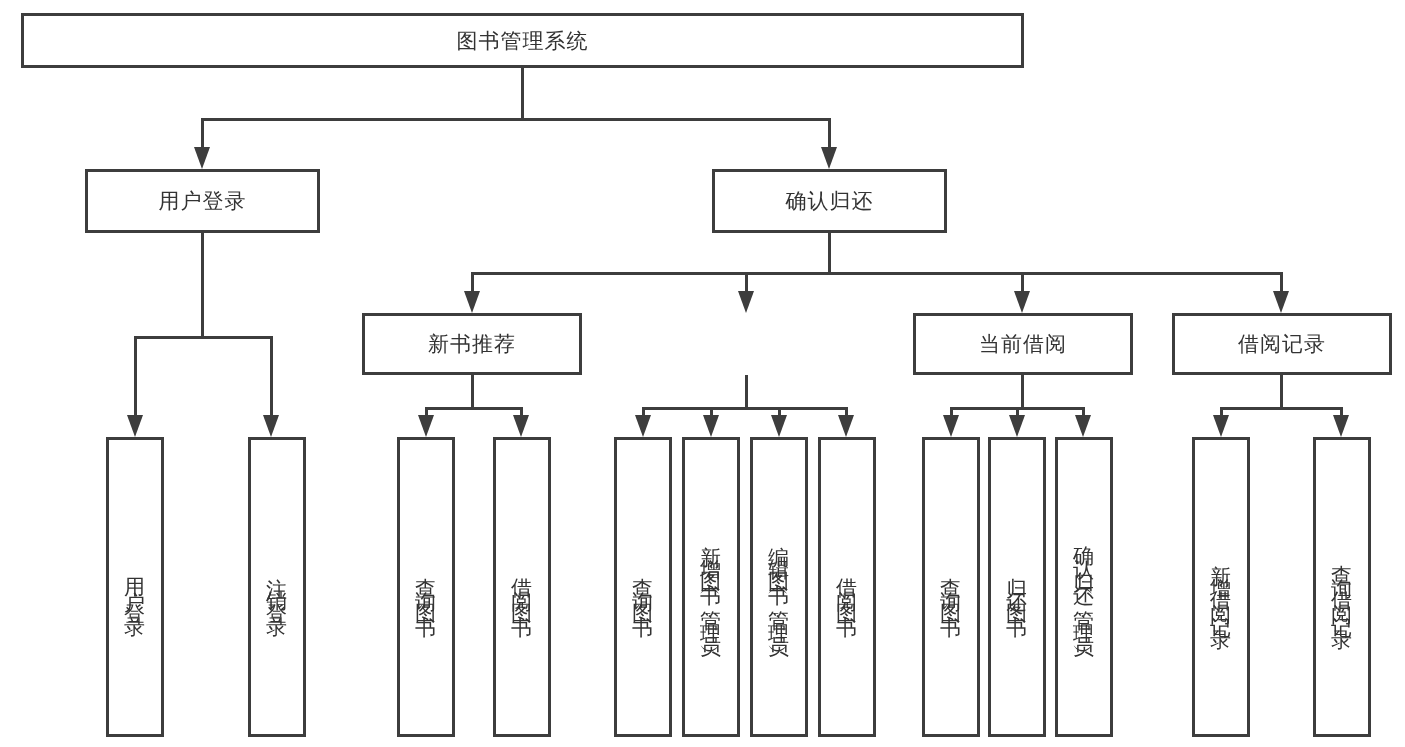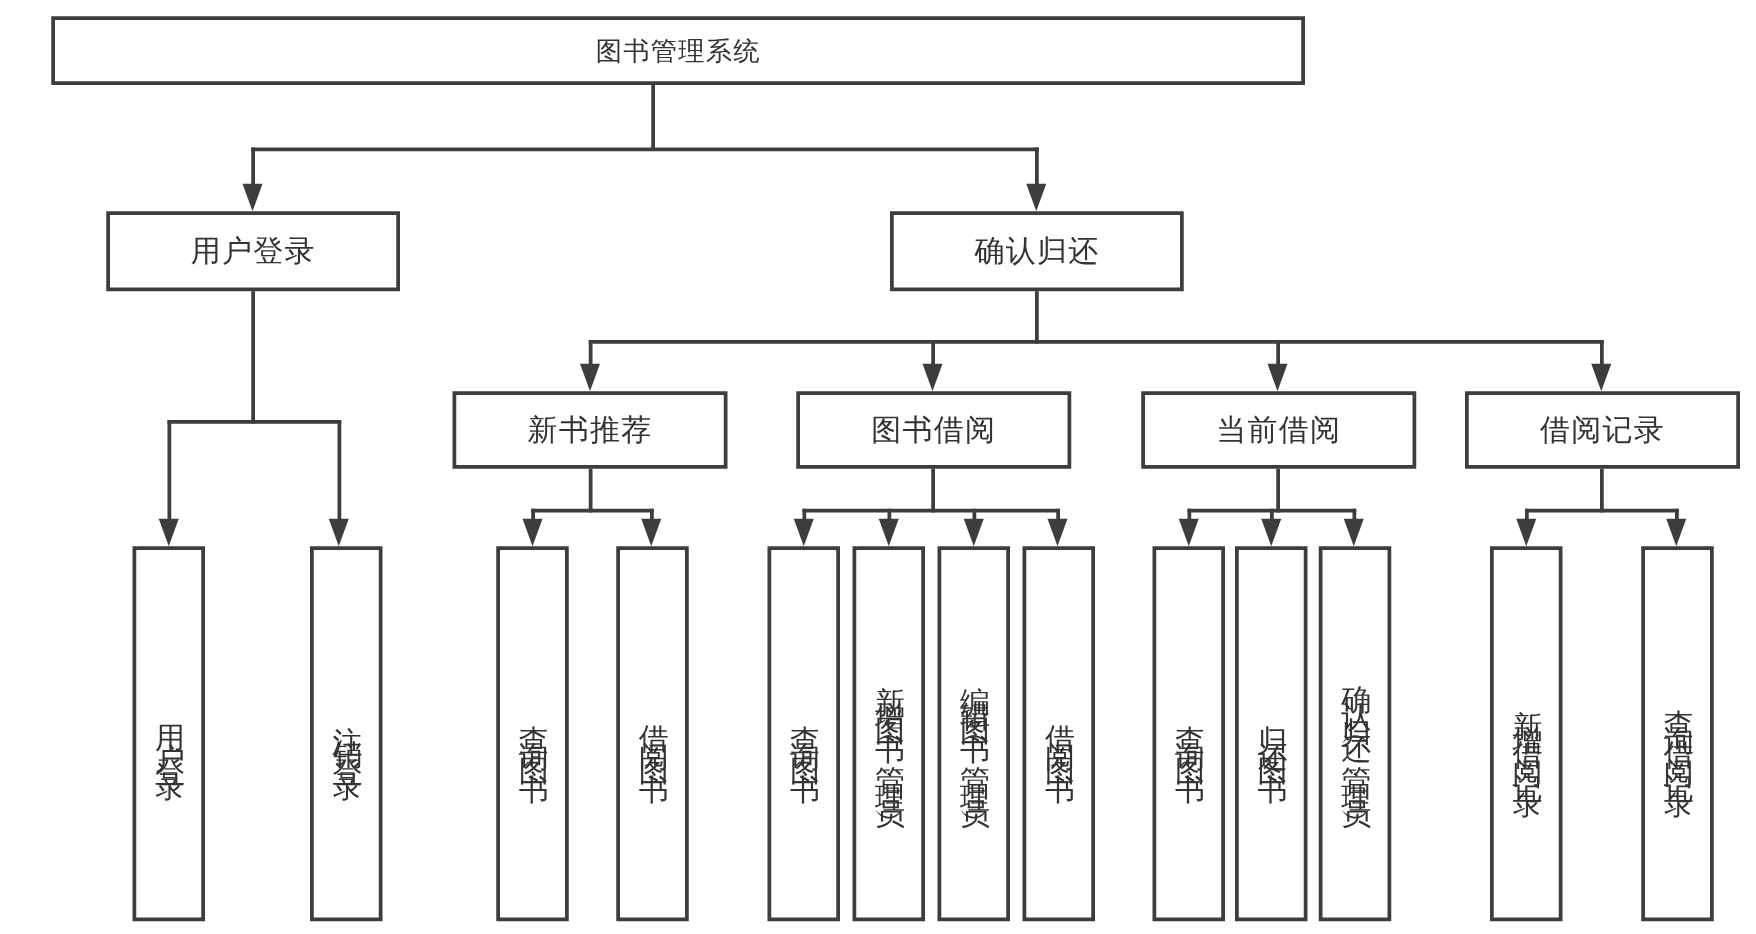--- a/index.html
+++ b/index.html
@@ -4,41 +4,41 @@
 <style>
   html,body { margin:0; padding:0; background:#ffffff; }
   #stage {
     position:relative; width:1405px; height:747px; background:#ffffff;
     font-family:"Liberation Sans", sans-serif; overflow:hidden;
   }
   .box {
     position:absolute; box-sizing:border-box;
     border:3px solid #3d3d3d; background:#ffffff;
     display:flex; align-items:center; justify-content:center;
-    color:#333333; font-size:24px; letter-spacing:1px;
+    color:#333333; font-size:21px; letter-spacing:1px;
   }
   .box.title { font-size:21px; }
   .vbox span {
     writing-mode:vertical-rl; text-orientation:mixed;
     letter-spacing:13px; line-height:1; white-space:nowrap;
   }
   .hline { position:absolute; height:3px; background:#3d3d3d; }
   .vline { position:absolute; width:3px;  background:#3d3d3d; }
   .arrow {
     position:absolute; width:0; height:0;
     border-left:8px solid transparent; border-right:8px solid transparent;
     border-top:22px solid #3d3d3d;
   }
   #watermark {
     position:absolute; left:1185px; top:715px; width:215px;
     color:rgba(154,154,154,0.92); font-size:20px; z-index:10;
     white-space:nowrap; letter-spacing:0px;
   }
   
-  #box-root        { left:21px;   top:13px;  width:1003px; height:55px;margin-left:20px; }
+  #box-root        { left:21px;   top:13px;  width:1003px; height:55px; }
   #box-user-login  { left:85px;   top:169px; width:235px;  height:64px; }
   #box-book-mgmt   { left:712px;  top:169px; width:235px;  height:64px; }
   #box-new-rec     { left:362px;  top:313px; width:220px;  height:62px;font-family:Liberation Serif, serif; }
   #box-borrow      { left:637px;  top:313px; width:220px;  height:62px; }
   #box-current     { left:913px;  top:313px; width:220px;  height:62px; }
   #box-records     { left:1172px; top:313px; width:220px;  height:62px; }
   .leaf { top:437px; width:58px; height:300px; }
   #leaf-1  { left:106px; }  #leaf-2  { left:248px; }
   #leaf-3  { left:397px; }  #leaf-4  { left:493px; }
   #leaf-5  { left:614px; }  #leaf-6  { left:682px; }
@@ -57,23 +57,20 @@
 
   <div class="box" id="box-user-login">
     <span>用户登录</span>
   </div>
   <div class="box" id="box-book-mgmt">
     <span>确认归还</span>
   </div>
 
   <div class="box" id="box-new-rec">
     <span>新书推荐</span>
-  </div>
-  <div class="box" id="box-borrow">
-    <span>图书借阅</span>
   </div>
   <div class="box" id="box-current">
     <span>当前借阅</span>
   </div>
   <div class="box" id="box-records">
     <span>借阅记录</span>
   </div>
 
   <div class="box vbox leaf" id="leaf-1">
     <span>用户登录</span>

